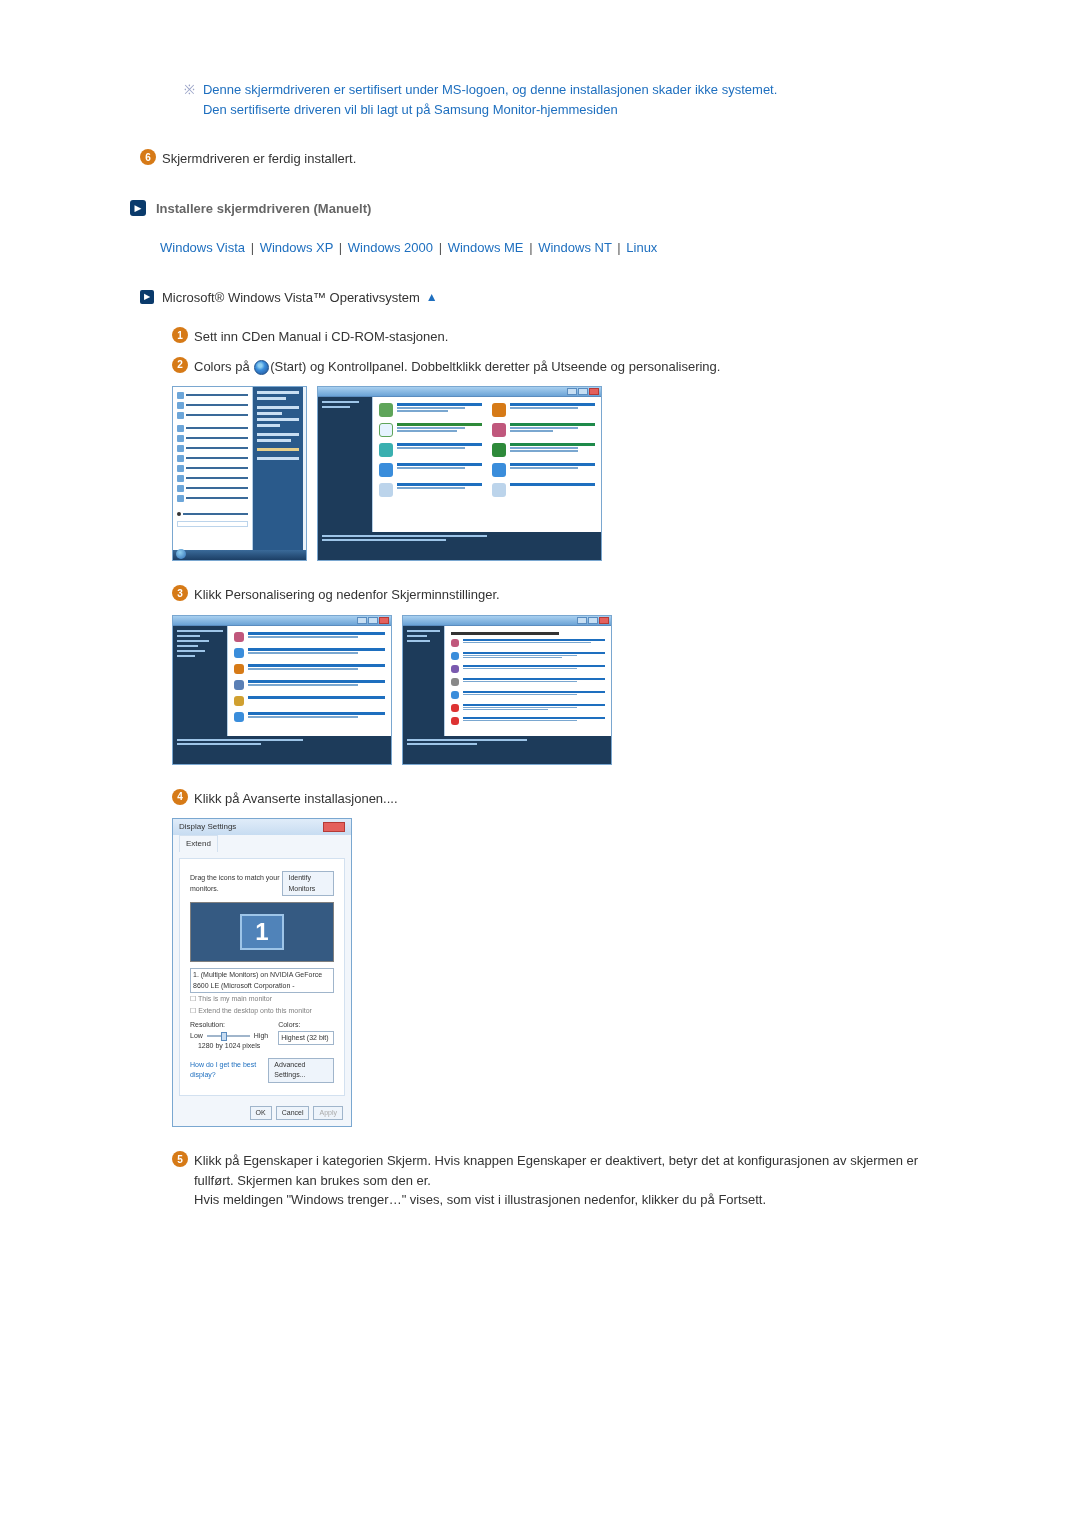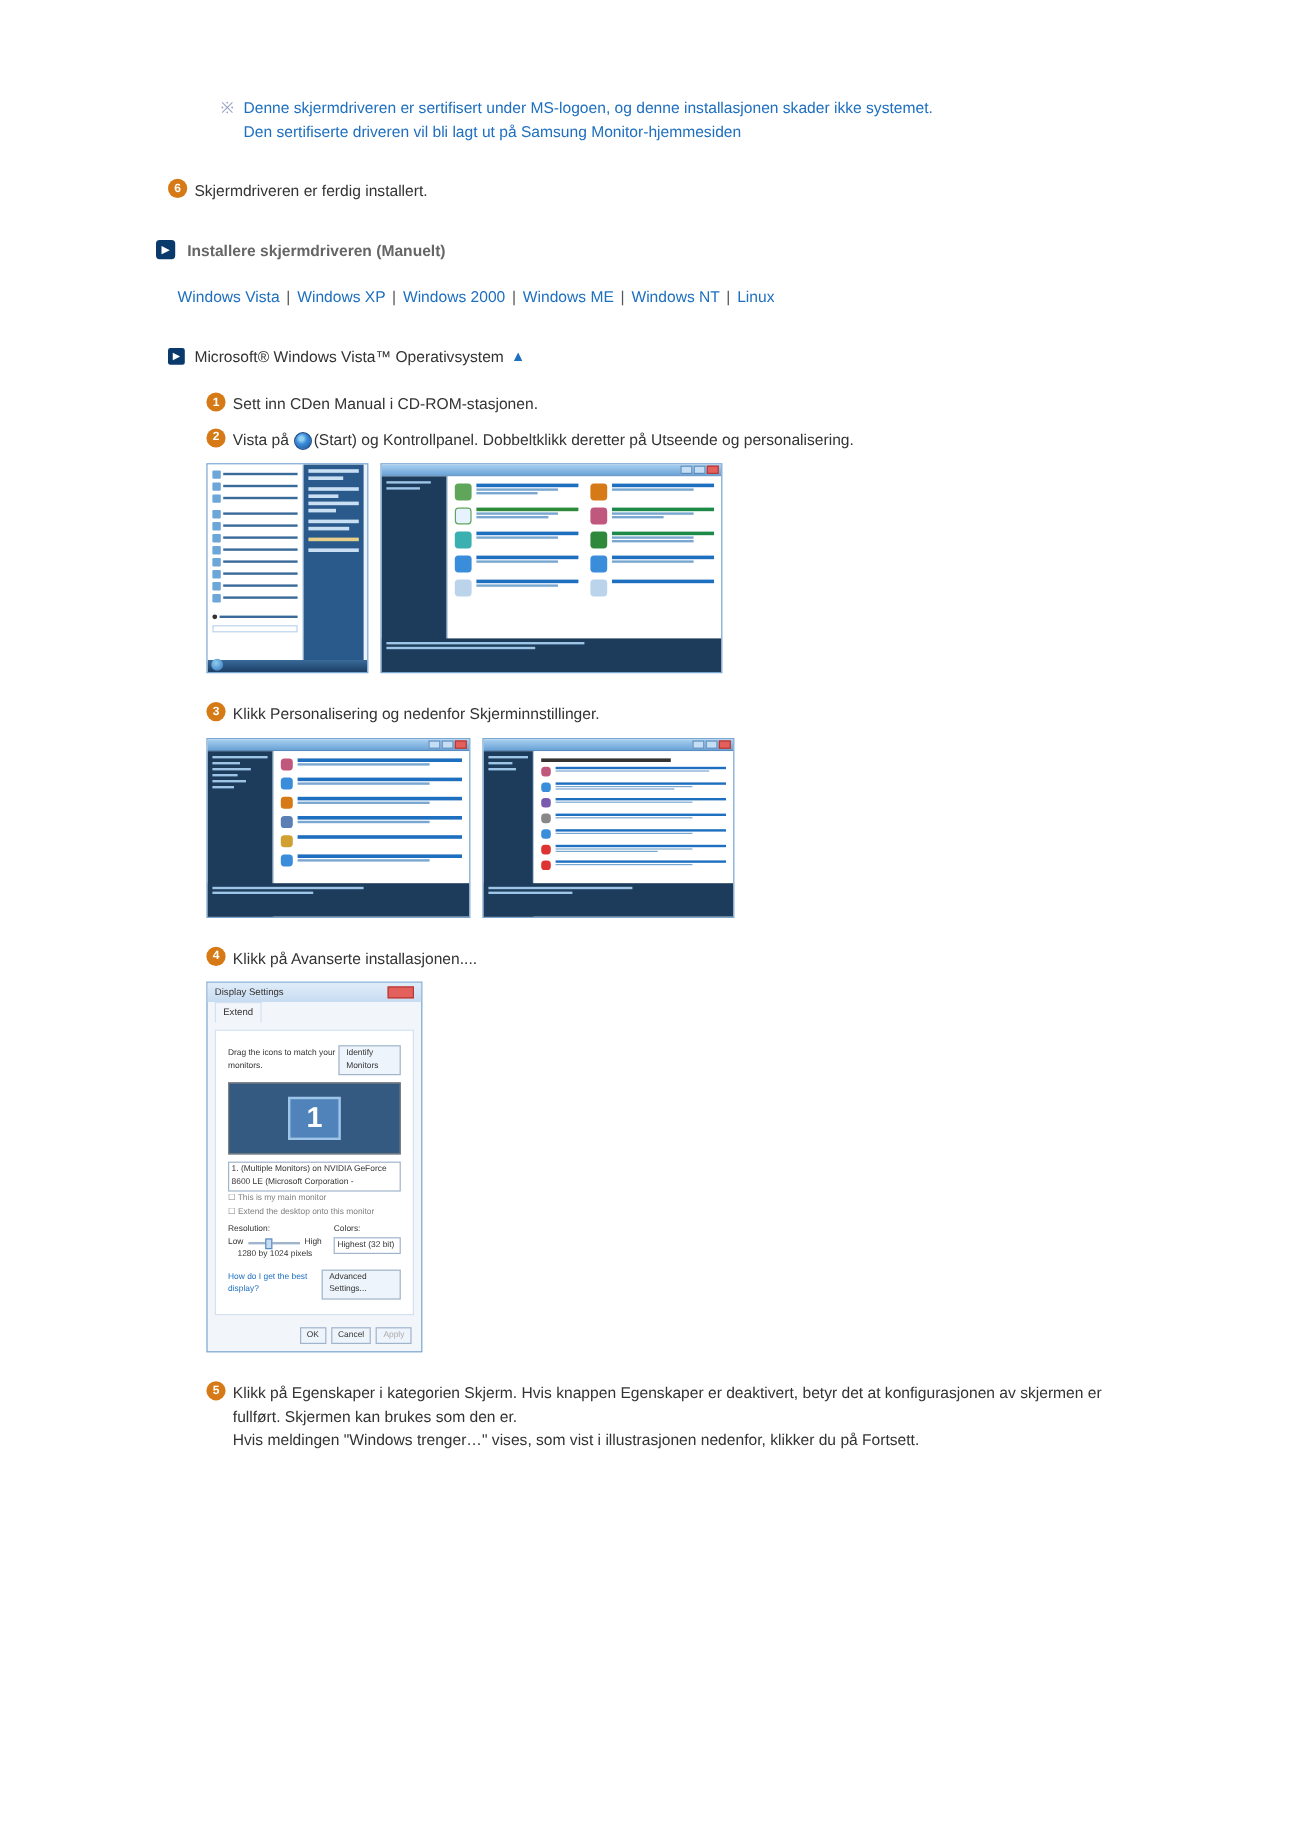--- a/index.html
+++ b/index.html
@@ -37,21 +37,21 @@
   background: #0a3a6b;
   color: #fff;
   display: inline-flex;
   align-items: center;
   justify-content: center;
   font-size: 9px;
   border-radius: 3px;
   margin-right: 10px;
 }
 .header-title { color: #666; font-weight: bold; text-align: right; }
-.os-links { margin-left: 8px; margin-bottom: 30px; }
+.os-links { margin-left: 20px; margin-bottom: 30px; }
 .os-links span.sep { color: #555; margin: 0 2px; }
 .sub-arrow {
   width: 14px; height: 14px;
   background: #0a3a6b;
   color: #fff;
   display: inline-flex;
   align-items: center;
   justify-content: center;
   font-size: 8px;
   border-radius: 2px;
@@ -244,21 +244,21 @@
 <div class="indent-steps">
 
   <div class="step-row">
     <span class="num-badge">1</span>
     <span>Sett inn CDen Manual i CD-ROM-stasjonen.</span>
   </div>
 
   <div class="step-row">
     <span class="num-badge">2</span>
     <span class="step-row-content">
-      <span>Vista på </span><span class="start-orb"></span><span>(Start) og Kontrollpanel. Dobbeltklikk deretter på Utseende og personalisering.</span>
+      <span>Colors på </span><span class="start-orb"></span><span>(Start) og Kontrollpanel. Dobbeltklikk deretter på Utseende og personalisering.</span>
     </span>
   </div>
 </div>
 
 <div class="panel-group">
 
   <div class="vpanel start-panel" style="width:135px; height:175px;">
     <div class="content-area" style="height:165px;">
       <div class="sidebar">
         <div class="side-item">

